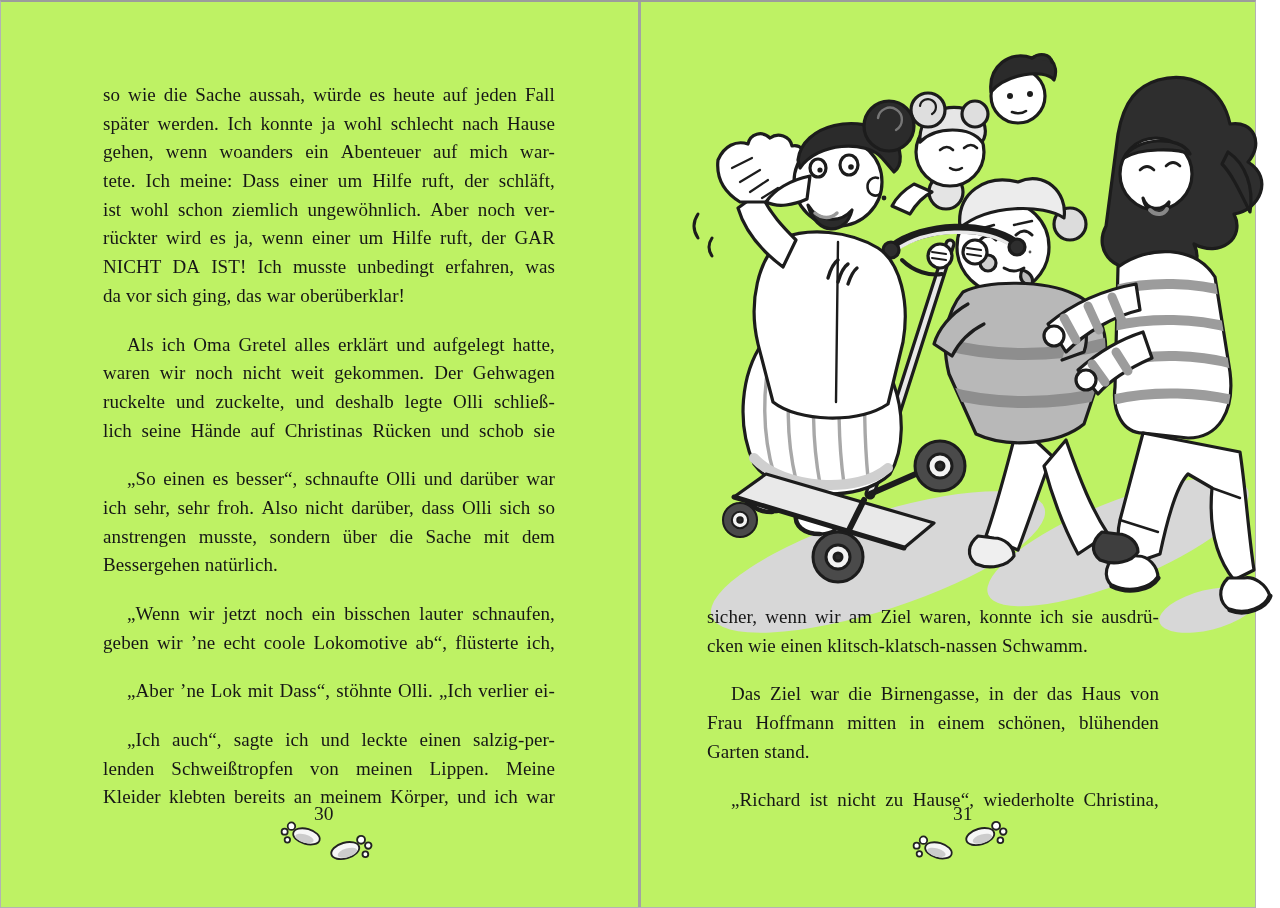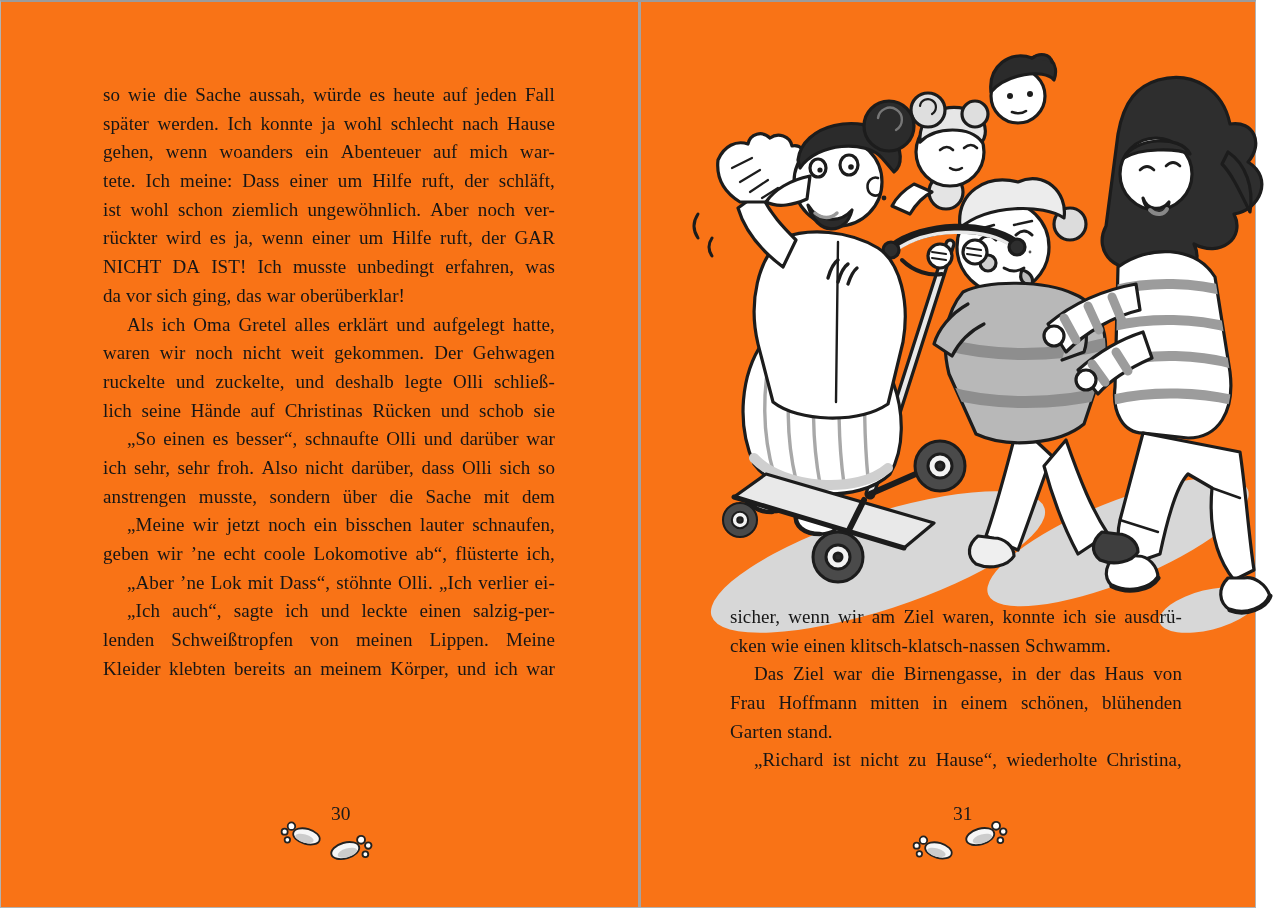--- a/index.html
+++ b/index.html
@@ -2,37 +2,37 @@
 <html><head>
 <meta charset="utf-8">
 <style>
   html,body{margin:0;padding:0;}
   body{
     width:1280px;height:908px;background:#ffffff;
     font-family:"Liberation Serif", serif;color:#161616;
     overflow:hidden;
   }
   .spread{
-    position:relative;width:1256px;height:908px;background:#f97316;
+    position:relative;width:1256px;height:908px;background:#bef264;
     border:1px solid #b3b3b3;border-top:2px solid #9c9c9c;box-sizing:border-box;
   }
   .gutter{
     position:absolute;left:637px;top:0;width:3px;height:100%;
     background:#a3a3a3;
   }
   .textblock{
     position:absolute;font-size:19px;line-height:28.7px;
     letter-spacing:0.1px;
   }
   #left-text{left:102px;top:79px;width:452px;}
-  #right-text{left:729px;top:601px;width:452px;}
+  #right-text{left:706px;top:601px;width:452px;}
   .line{height:28.7px;white-space:nowrap;}
   .jline{display:flex;justify-content:space-between;white-space:normal;}
   .jline span{white-space:pre;}
-  .ind{padding-left:24px;}
+  .ind{padding-left:24px;margin-top:20px;}
   .pagenum{position:absolute;font-size:19.5px;color:#1a1a1a;}
   .fp{position:absolute;}
   svg{display:block;overflow:visible;}
   .illos{position:absolute;left:687px;top:40px;}
 </style>
 </head>
 <body>
 
 <div class="spread">
 
@@ -191,24 +191,25 @@
         <div class="line jline">
           <span>anstrengen</span>
           <span>musste,</span>
           <span>sondern</span>
           <span>über</span>
           <span>die</span>
           <span>Sache</span>
           <span>mit</span>
           <span>dem</span>
         </div>
-      </div>
-      <div class="para">
-        <div class="line jline ind">
-          <span>„Meine</span>
+        <div class="line">Bessergehen natürlich.</div>
+      </div>
+      <div class="para">
+        <div class="line jline ind">
+          <span>„Wenn</span>
           <span>wir</span>
           <span>jetzt</span>
           <span>noch</span>
           <span>ein</span>
           <span>bisschen</span>
           <span>lauter</span>
           <span>schnaufen,</span>
         </div>
         <div class="line jline">
           <span>geben</span>
@@ -503,21 +504,21 @@
 
   <svg class="fp" style="left:278px;top:816px;" width="44" height="30" viewBox="0 0 64 44">
     <g transform="translate(64,0) scale(-1,1)" stroke="#222" stroke-width="2.6" fill="#f6f6f6">
       <ellipse cx="24" cy="27" rx="20" ry="11" transform="rotate(-16 24 27)"></ellipse>
       <ellipse cx="27" cy="30" rx="14" ry="6" transform="rotate(-16 27 30)" fill="#cccccc" stroke="none"></ellipse>
       <circle cx="46" cy="12" r="5.5" fill="#ffffff"></circle>
       <circle cx="56" cy="20" r="4.5" fill="#ffffff"></circle>
       <circle cx="52" cy="32" r="4" fill="#ffffff"></circle>
     </g>
   </svg>
-  <div class="pagenum" style="left:330px;top:801px;">30</div>
+  <div class="pagenum" style="left:313px;top:801px;">30</div>
   <svg class="fp" style="left:327px;top:829px;" width="46" height="32" viewBox="0 0 64 44">
     <g stroke="#222" stroke-width="2.6" fill="#f6f6f6">
       <ellipse cx="24" cy="27" rx="20" ry="11" transform="rotate(-16 24 27)"></ellipse>
       <ellipse cx="27" cy="30" rx="14" ry="6" transform="rotate(-16 27 30)" fill="#cccccc" stroke="none"></ellipse>
       <circle cx="46" cy="12" r="5.5" fill="#ffffff"></circle>
       <circle cx="56" cy="20" r="4.5" fill="#ffffff"></circle>
       <circle cx="52" cy="32" r="4" fill="#ffffff"></circle>
     </g>
   </svg>
 

